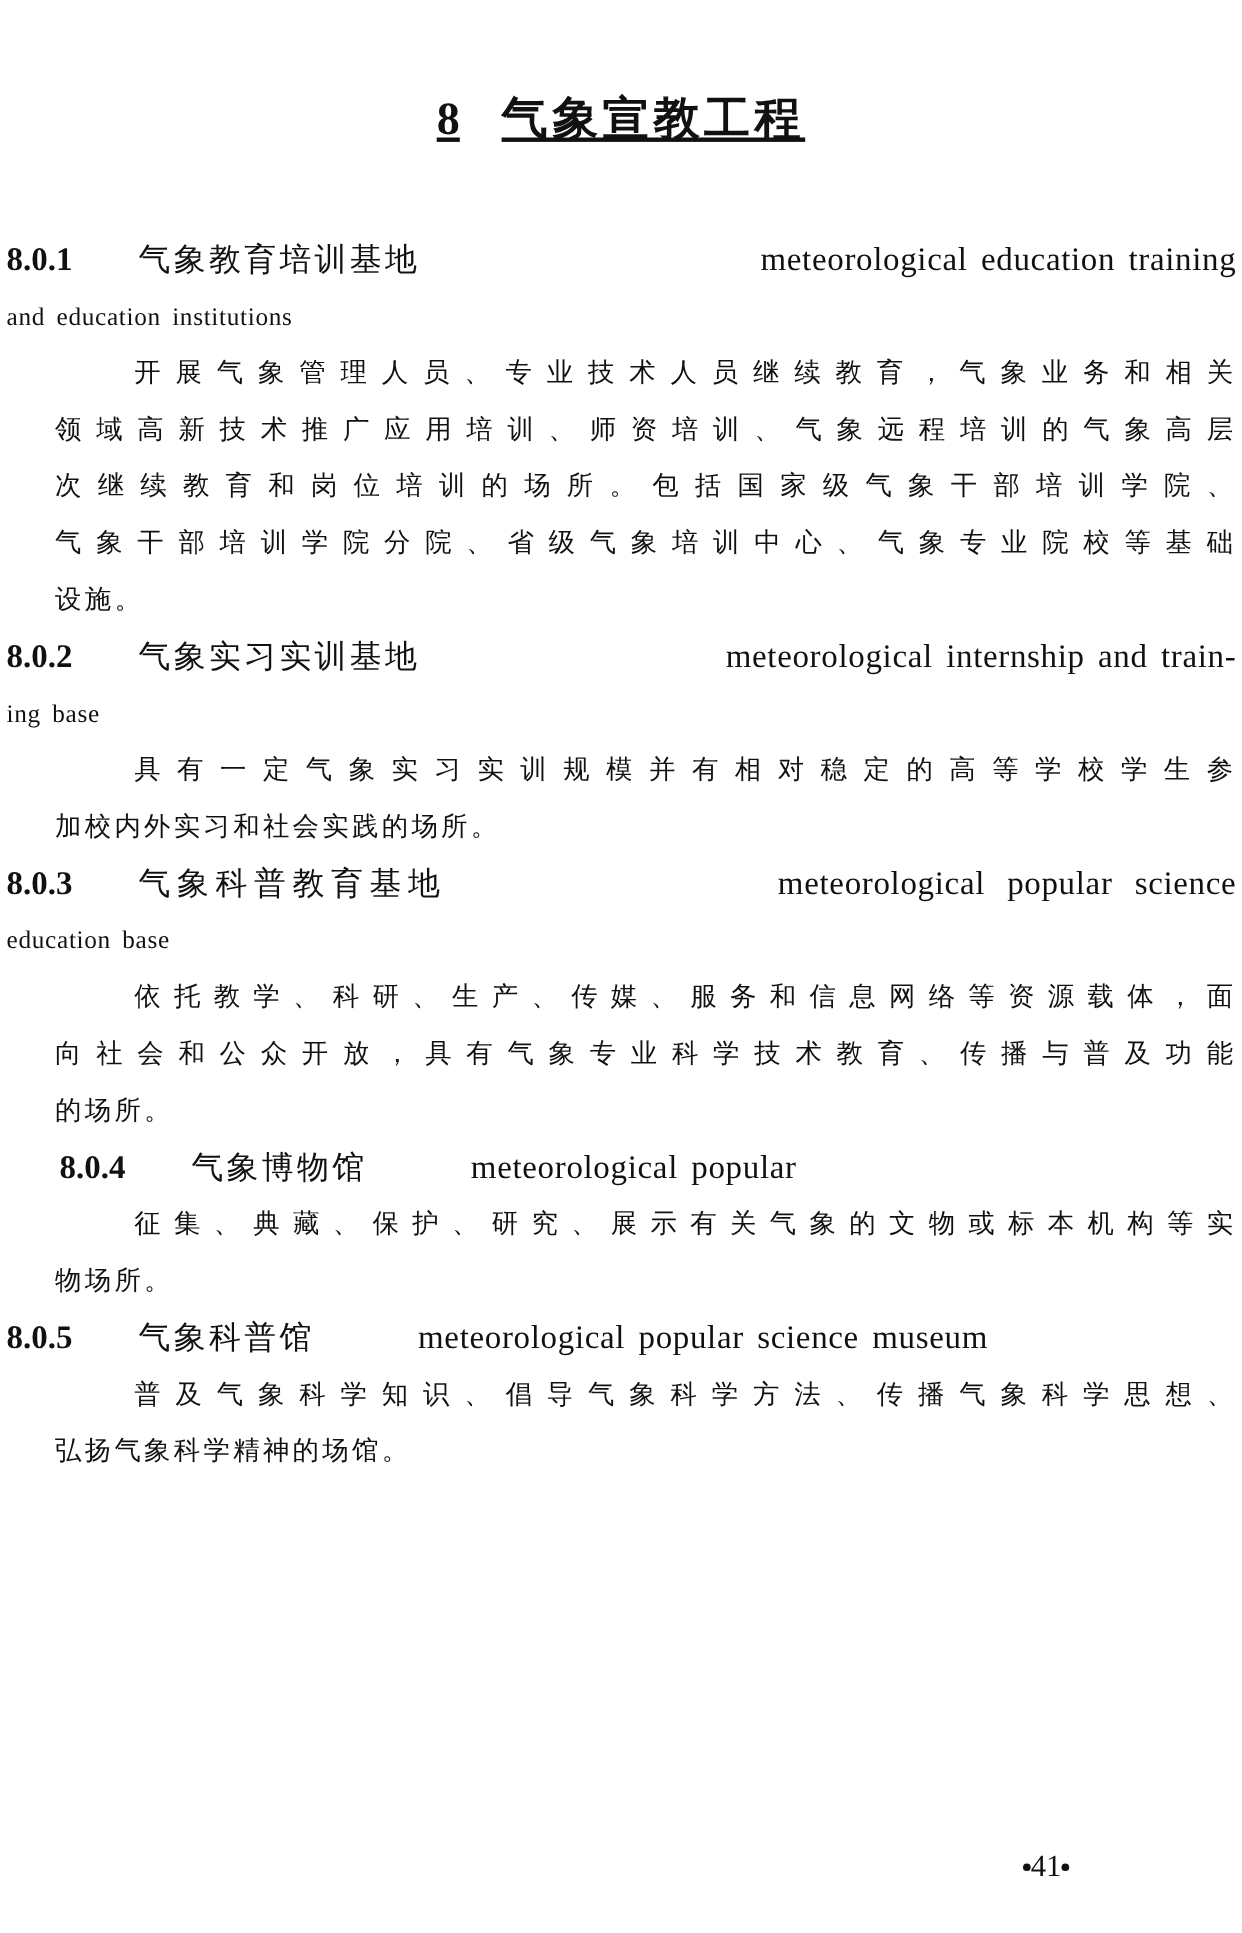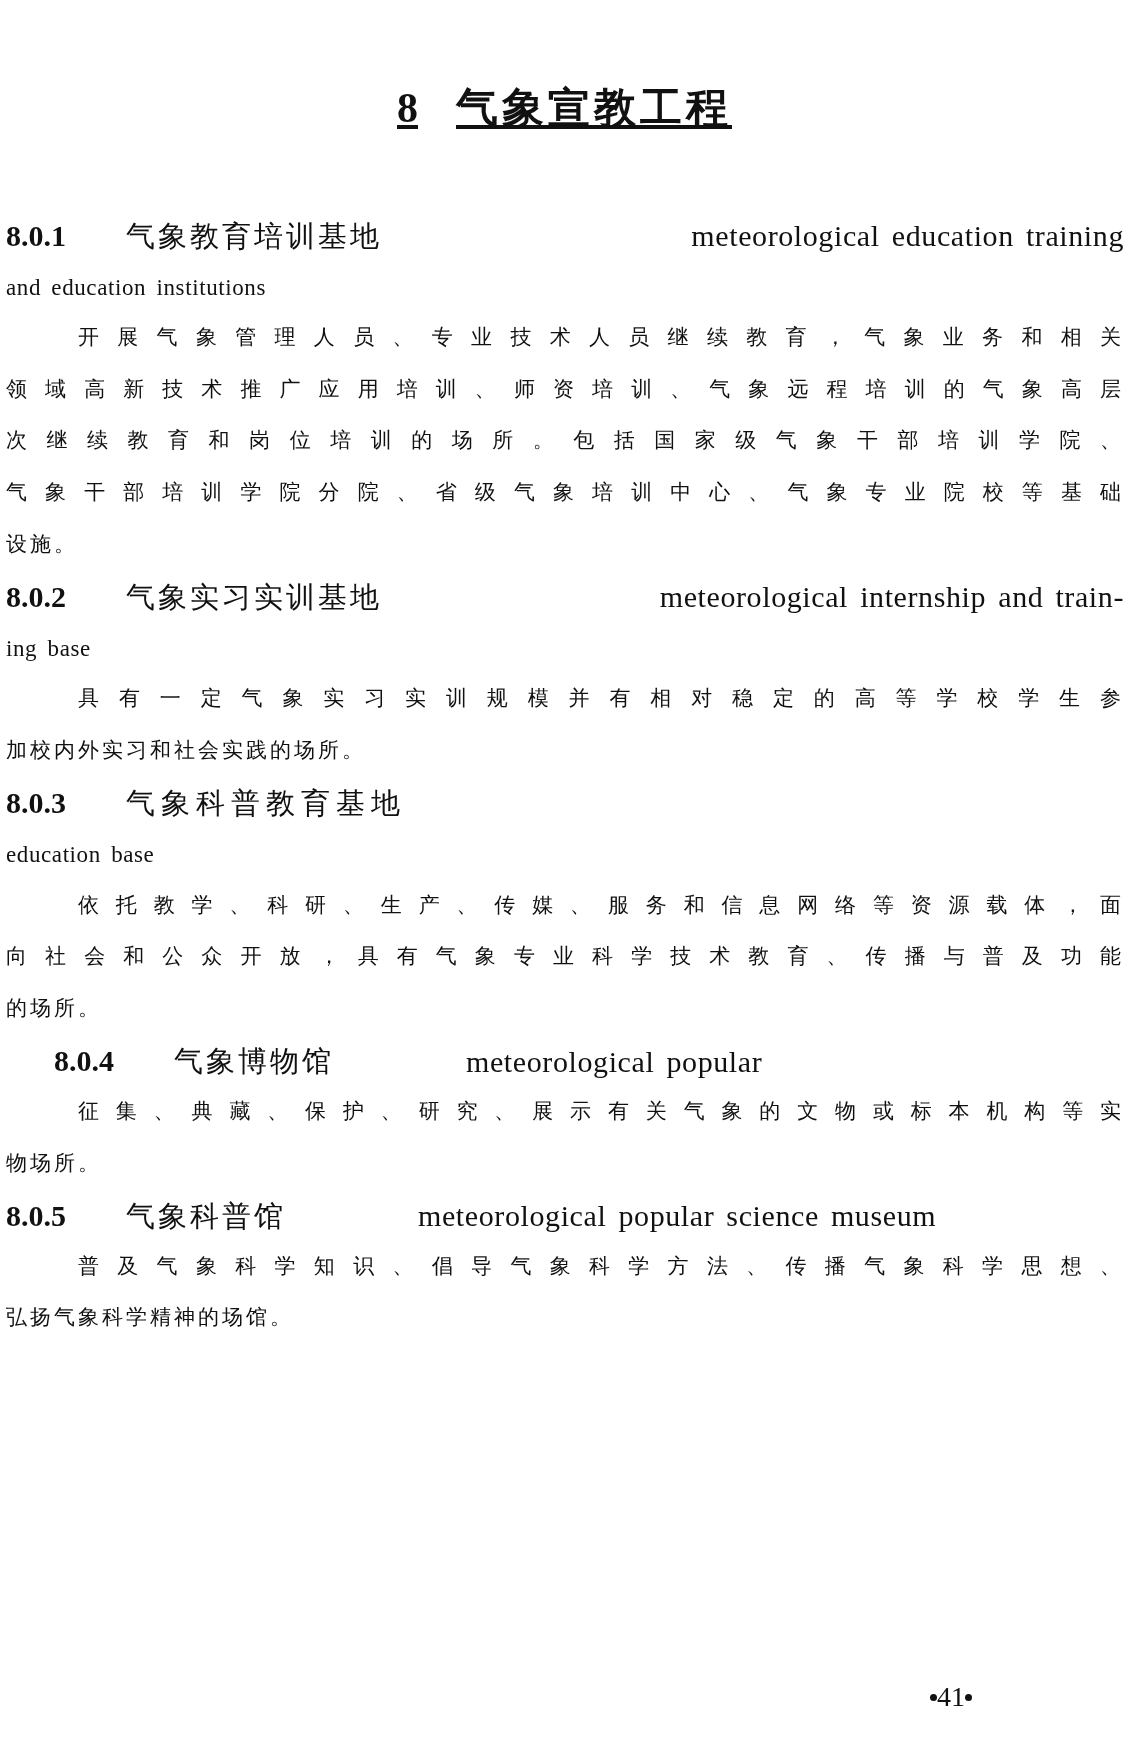--- a/index.html
+++ b/index.html
@@ -49,23 +49,22 @@
     }
     .line.justify {
       text-align: justify;
       text-align-last: justify;
     }
     .line.indent {
       padding-left: 72px;
     }
     .term-head {
       display: flex;
-      align-items: center;
+      align-items: flex-start;
       justify-content: space-between;
-      gap: 38px;
     }
     .term-head .left {
       display: flex;
       align-items: baseline;
     }
     .term-num {
       font-family: "Liberation Serif", serif;
       font-weight: bold;
       font-size: 30px;
       width: 120px;
@@ -82,23 +81,24 @@
       letter-spacing: 0.6px;
       word-spacing: 4px;
     }
     .en-cont {
       font-family: "Liberation Serif", serif;
       font-size: 23px;
       letter-spacing: 0.6px;
       word-spacing: 4px;
     }
     .body-text {
-      font-family: Liberation Mono, monospace;
-      font-size: 21px;
+      font-family: Liberation Sans, sans-serif;
+      font-size: 24px;
       letter-spacing: 3px;
+      margin-left: 44px;
     }
     .page-number {
       position: absolute;
       top: 1680px;
       left: 872px;
       width: 100px;
       font-family: "Liberation Serif", serif;
       font-size: 28px;
       line-height: 34px;
       white-space: nowrap;
@@ -146,20 +146,21 @@
   </div>
   <div class="line en-cont">ing base</div>
   <div class="line indent body-text justify">具有一定气象实习实训规模并有相对稳定的高等学校学生参</div>
   <div class="line body-text">加校内外实习和社会实践的场所。</div>
 
   <div class="line term-head">
     <span class="left">
       <span class="term-num">8.0.3</span>
       <span class="term-zh" style="letter-spacing:6px;">气象科普教育基地</span>
     </span>
+    <span class="term-en" style="word-spacing:12px;">meteorological popular science</span>
   </div>
   <div class="line en-cont">education base</div>
   <div class="line indent body-text justify">依托教学、科研、生产、传媒、服务和信息网络等资源载体，面</div>
   <div class="line body-text justify">向社会和公众开放，具有气象专业科学技术教育、传播与普及功能</div>
   <div class="line body-text">的场所。</div>
 
   <div class="line term-head" style="justify-content:flex-start;margin-left:48px;">
     <span class="left">
       <span class="term-num">8.0.4</span>
       <span class="term-zh" style="width:254px;display:inline-block;">气象博物馆</span>

